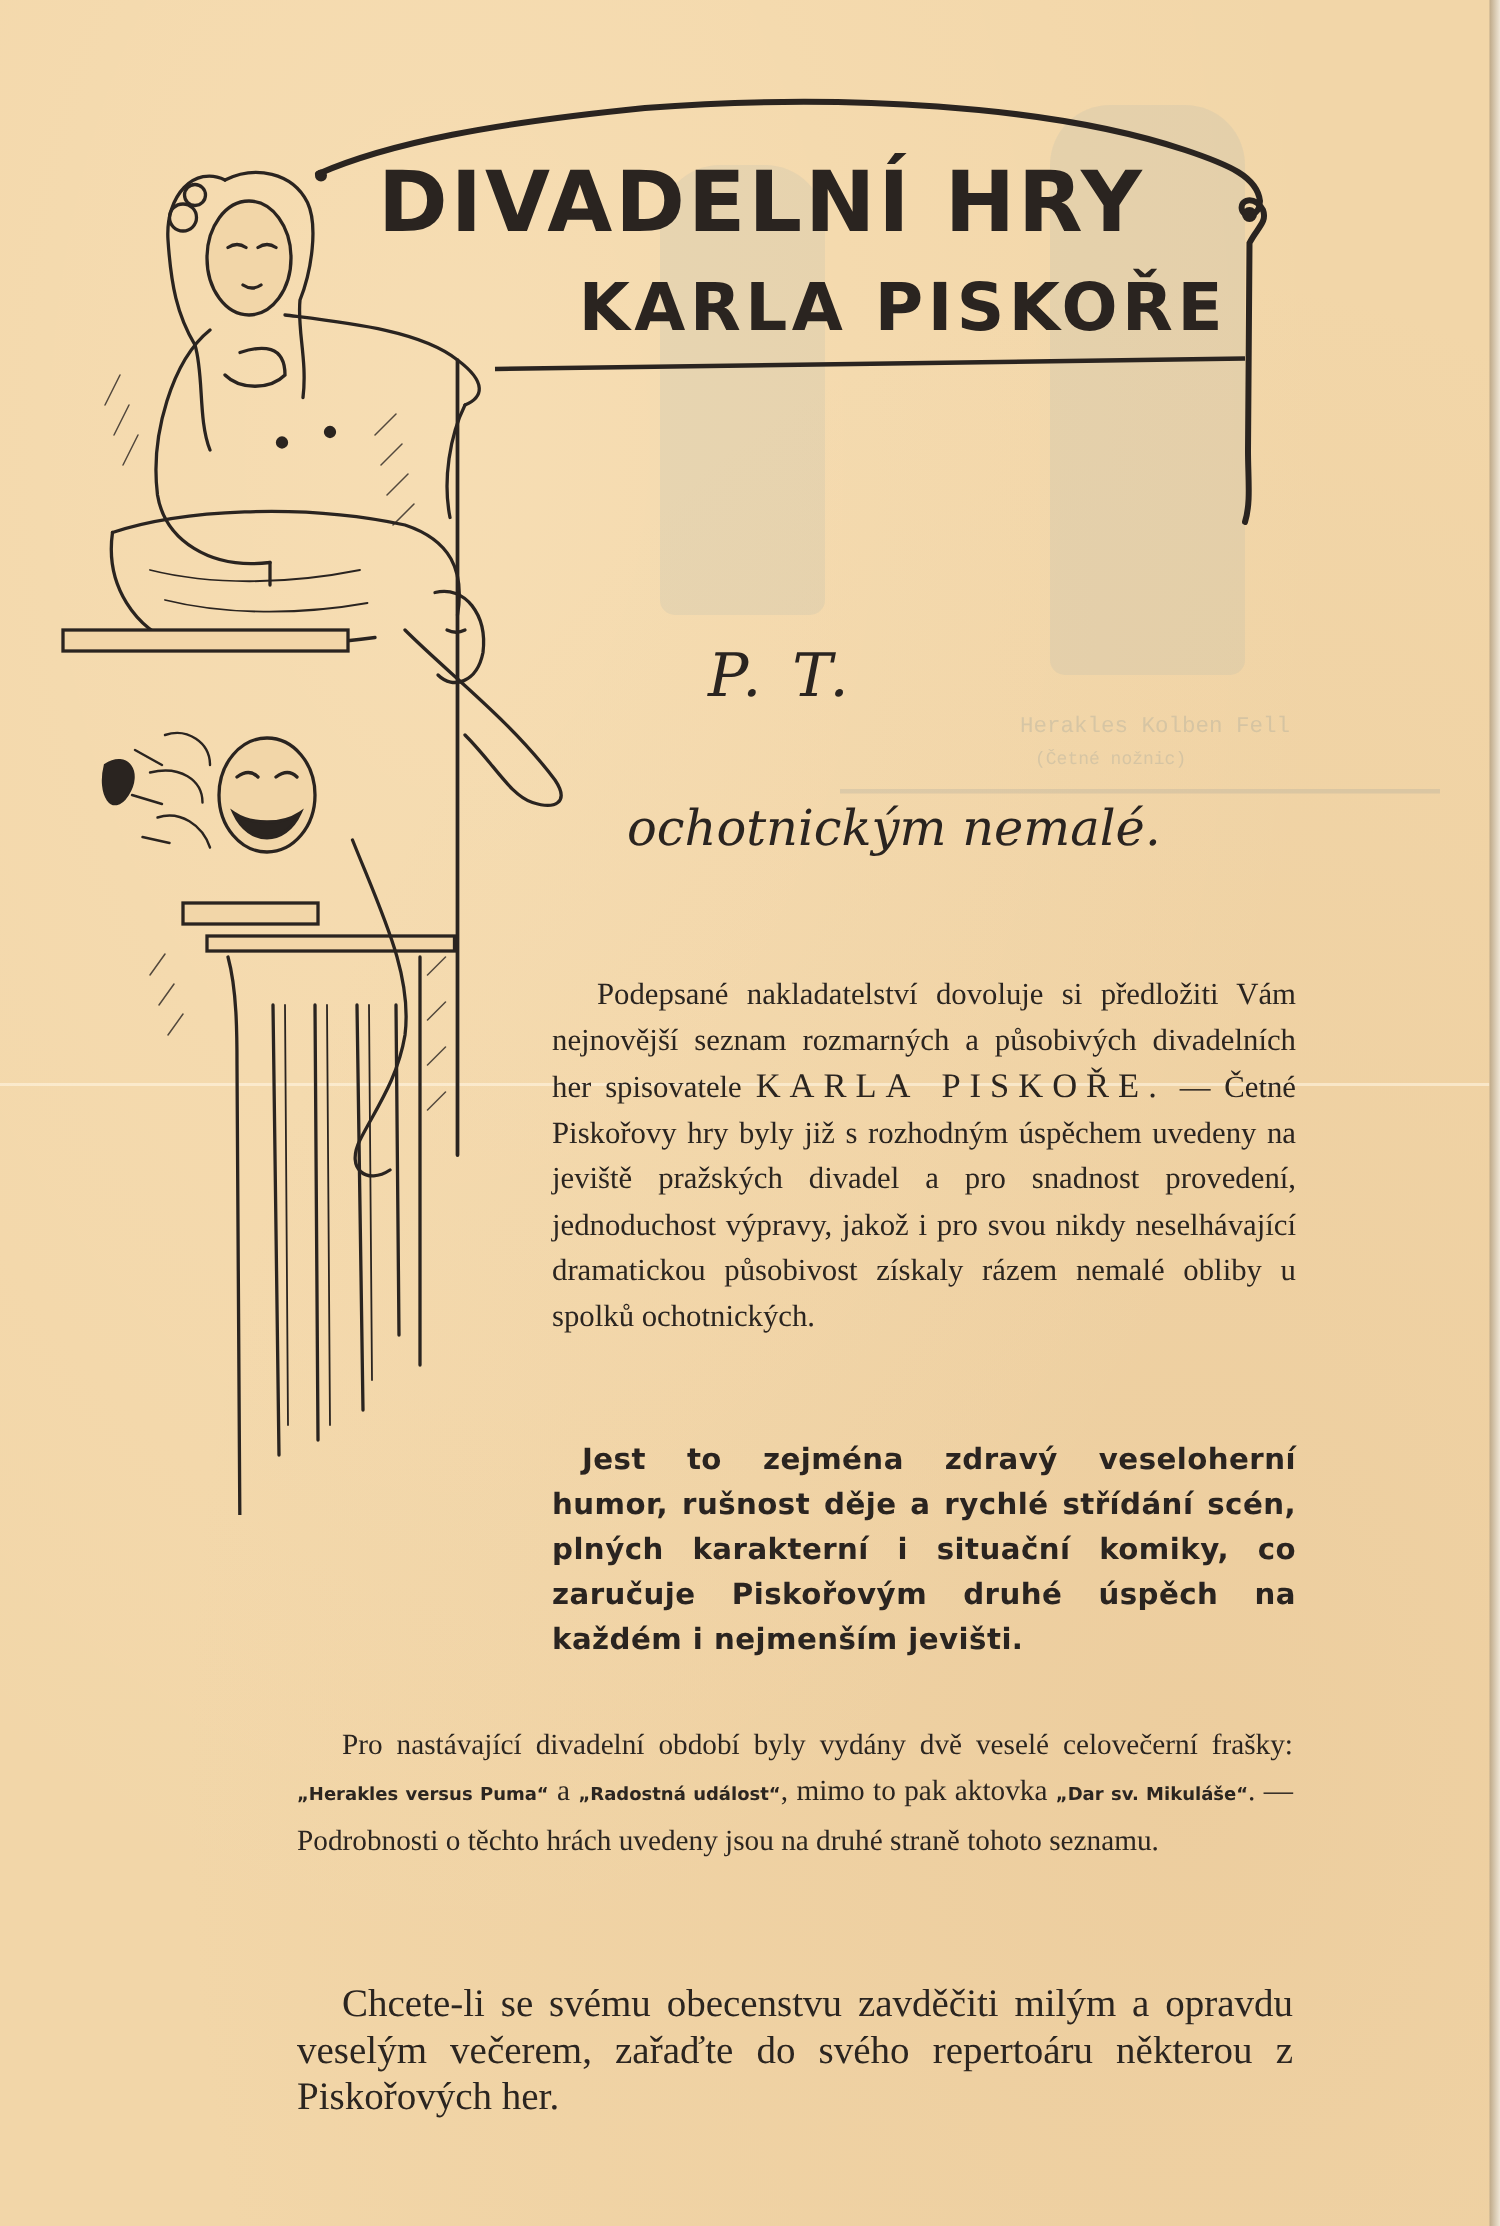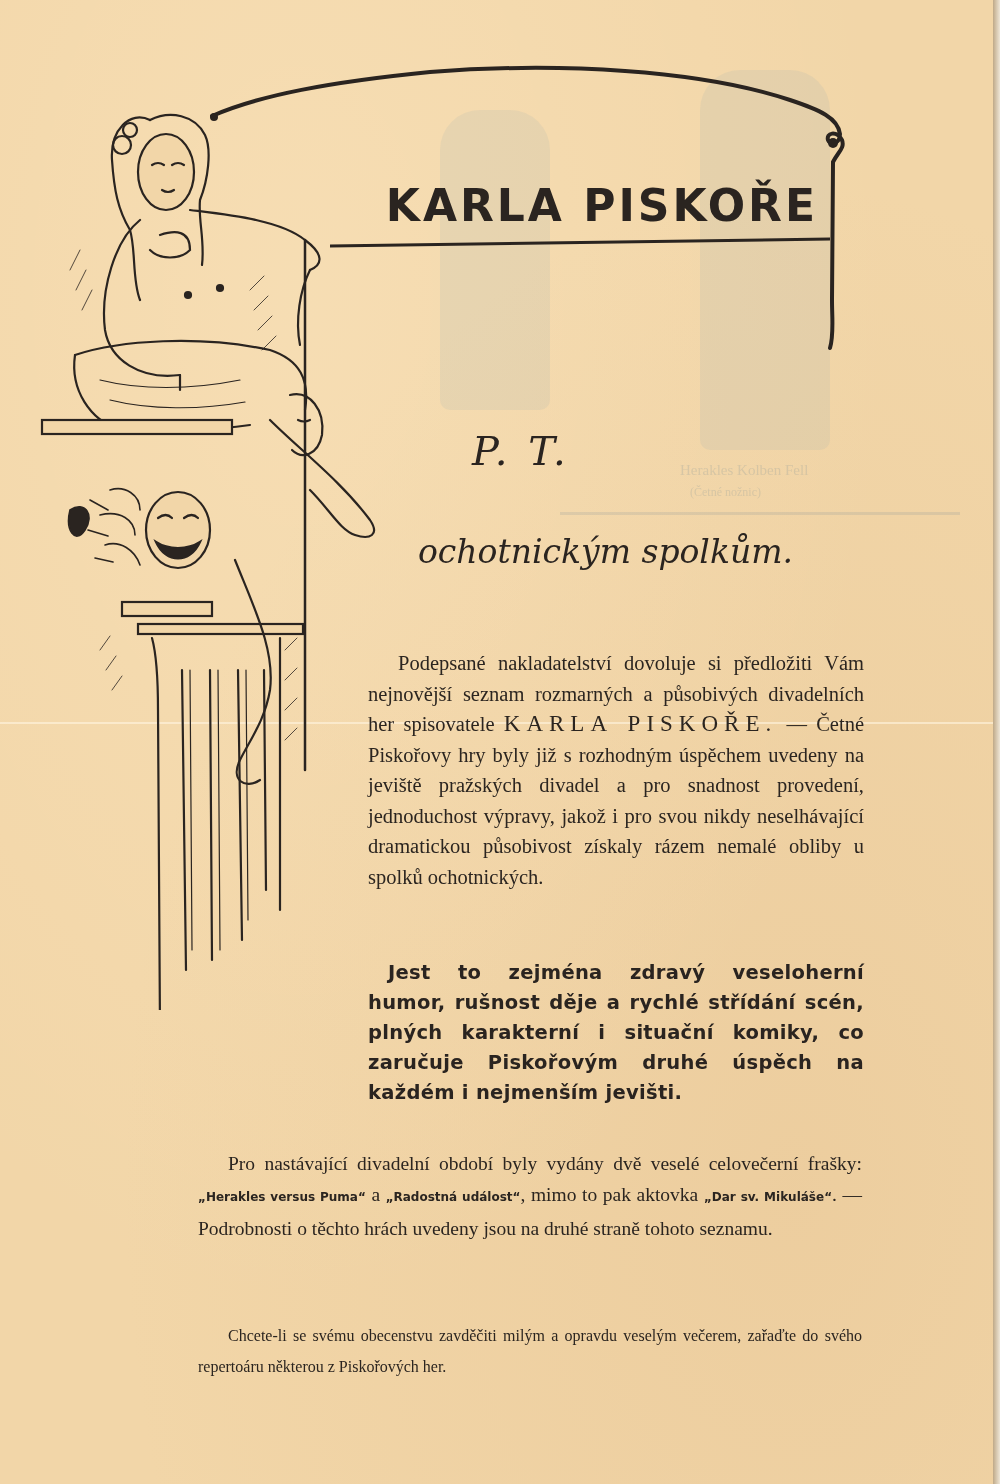--- a/index.html
+++ b/index.html
@@ -19,21 +19,21 @@
   }
   .page-edge {
     position: absolute; right: 0; top: 0; width: 7px; height: 1484px;
     background: linear-gradient(90deg, #bfa988, #efe6d6);
   }
   .fold {
     position: absolute; left: 0; top: 722px; width: 993px; height: 2px;
     background: rgba(255,245,225,0.6);
   }
   
-  .ghost { position: absolute; color: rgba(120,140,150,0.22); font-family: Liberation Serif, serif; }
+  .ghost { position: absolute; color: rgba(120,140,150,0.22); font-family: Liberation Mono, monospace; margin-top: 14px; }
   .ghost-figure {
     position: absolute; border-radius: 40px 40px 10px 10px;
     background: rgba(150,170,175,0.14);
   }
 
   
   .frame { position: absolute; left: 0; top: 0; width: 1000px; height: 400px; pointer-events: none; }
   .title-line1 {
     position: absolute; left: 252px; top: 104px; width: 540px;
     font-family: "DejaVu Sans", sans-serif; font-weight: bold;
@@ -77,21 +77,21 @@
 
   .p3 {
     position: absolute; left: 198px; top: 1148px; width: 664px;
     font-family: "Liberation Serif", serif; font-size: 19.5px; line-height: 31px;
     text-align: justify; text-indent: 30px; color: #2b2520;
   }
   .p3 .play { font-family: "DejaVu Sans", sans-serif; font-weight: bold; font-size: 12px; }
 
   .p4 {
     position: absolute; left: 198px; top: 1320px; width: 664px;
-    font-family: "Liberation Serif", serif; font-size: 16px; line-height: 31px;
+    font-family: "Liberation Serif", serif; font-size: 26px; line-height: 31px;
     text-align: justify; text-indent: 30px; color: #2b2520;
   }
 </style>
 </head>
 <body>
 
 <div class="page">
 
   <div class="ghost-figure" style="left:440px;top:110px;width:110px;height:300px;"></div>
   <div class="ghost-figure" style="left:700px;top:70px;width:130px;height:380px;"></div>
@@ -101,20 +101,21 @@
 
   <div class="fold"></div>
 
   <svg class="frame" viewBox="0 0 1000 400">
     <path d="M212 116 C 260 95, 330 82, 430 72 C 560 62, 700 70, 790 100 C 820 110, 838 118, 840 134 C 840 144, 830 146, 828 140 C 826 133, 836 130, 842 140 C 845 148, 838 152, 833 162 L 832 300 C 832 320, 834 335, 830 348" fill="none" stroke="#2a2420" stroke-width="4" stroke-linecap="round"></path>
     <circle cx="214" cy="117" r="4" fill="#2a2420"></circle>
     <circle cx="833" cy="143" r="5" fill="#2a2420"></circle>
     <path d="M330 246 L 830 239" stroke="#2a2420" stroke-width="3" fill="none"></path>
   </svg>
 
+  <div class="title-line1">DIVADELNÍ HRY</div>
   <div class="title-line2">KARLA PISKOŘE</div>
 
   <svg class="illustration" viewBox="0 0 340 920">
     <g fill="none" stroke="#2a2420" stroke-width="2.2" stroke-linecap="round">
 
       <g>
         <path d="M110 30 C 90 20, 70 40, 72 70 C 74 100, 78 120, 90 140 C 96 160, 92 190, 100 210"></path>
         <path d="M110 30 C 130 20, 155 25, 165 45 C 172 60, 168 90, 160 110 C 158 130, 165 150, 162 175"></path>
         <ellipse cx="126" cy="82" rx="28" ry="38" fill="#f2d6a8"></ellipse>
         <path d="M112 75 q 6 -4 12 0 M 132 75 q 6 -4 12 0"></path>
@@ -175,21 +176,21 @@
       <g stroke-width="1" opacity="0.8">
         <path d="M30 180 l 10 -20 M 36 200 l 10 -20 M 42 220 l 10 -20"></path>
         <path d="M210 200 l 14 -14 M 214 220 l 14 -14 M 218 240 l 14 -14 M 222 260 l 14 -14"></path>
         <path d="M60 560 l 10 -14 M 66 580 l 10 -14 M 72 600 l 10 -14"></path>
         <path d="M245 560 l 12 -12 M 245 590 l 12 -12 M 245 620 l 12 -12 M 245 650 l 12 -12"></path>
       </g>
     </g>
   </svg>
 
   <div class="greet-pt">P. T.</div>
-  <div class="greet-addr">ochotnickým spolkům.</div>
+  <div class="greet-addr">ochotnickým nemalé.</div>
 
   <p class="p1" style="margin:0;"><span>Podepsané nakladatelství dovoluje si předložiti Vám nejnovější seznam rozmarných a působivých divadelních her spisovatele </span><span class="caps">KARLA PISKOŘE.</span><span> — Četné Piskořovy hry byly již s rozhodným úspěchem uvedeny na jeviště pražských divadel a pro snadnost provedení, jednoduchost výpravy, jakož i pro svou nikdy neselhávající dramatickou působivost získaly rázem nemalé obliby u spolků ochotnických.</span></p>
 
   <p class="p2" style="margin:0;">Jest to zejména zdravý veseloherní humor, rušnost děje a rychlé střídání scén, plných karakterní i situační komiky, co zaručuje Piskořovým druhé úspěch na každém i nejmenším jevišti.</p>
 
   <p class="p3" style="margin:0;"><span>Pro nastávající divadelní období byly vydány dvě veselé celovečerní frašky: </span><span class="play">„Herakles versus Puma“</span><span> a </span><span class="play">„Radostná událost“</span><span>, mimo to pak aktovka </span><span class="play">„Dar sv. Mikuláše“</span><span>. — Podrobnosti o těchto hrách uvedeny jsou na druhé straně tohoto seznamu.</span></p>
 
   <p class="p4" style="margin:0;">Chcete-li se svému obecenstvu zavděčiti milým a opravdu veselým večerem, zařaďte do svého repertoáru některou z Piskořových her.</p>
 </div>
 <div class="page-edge"></div>

